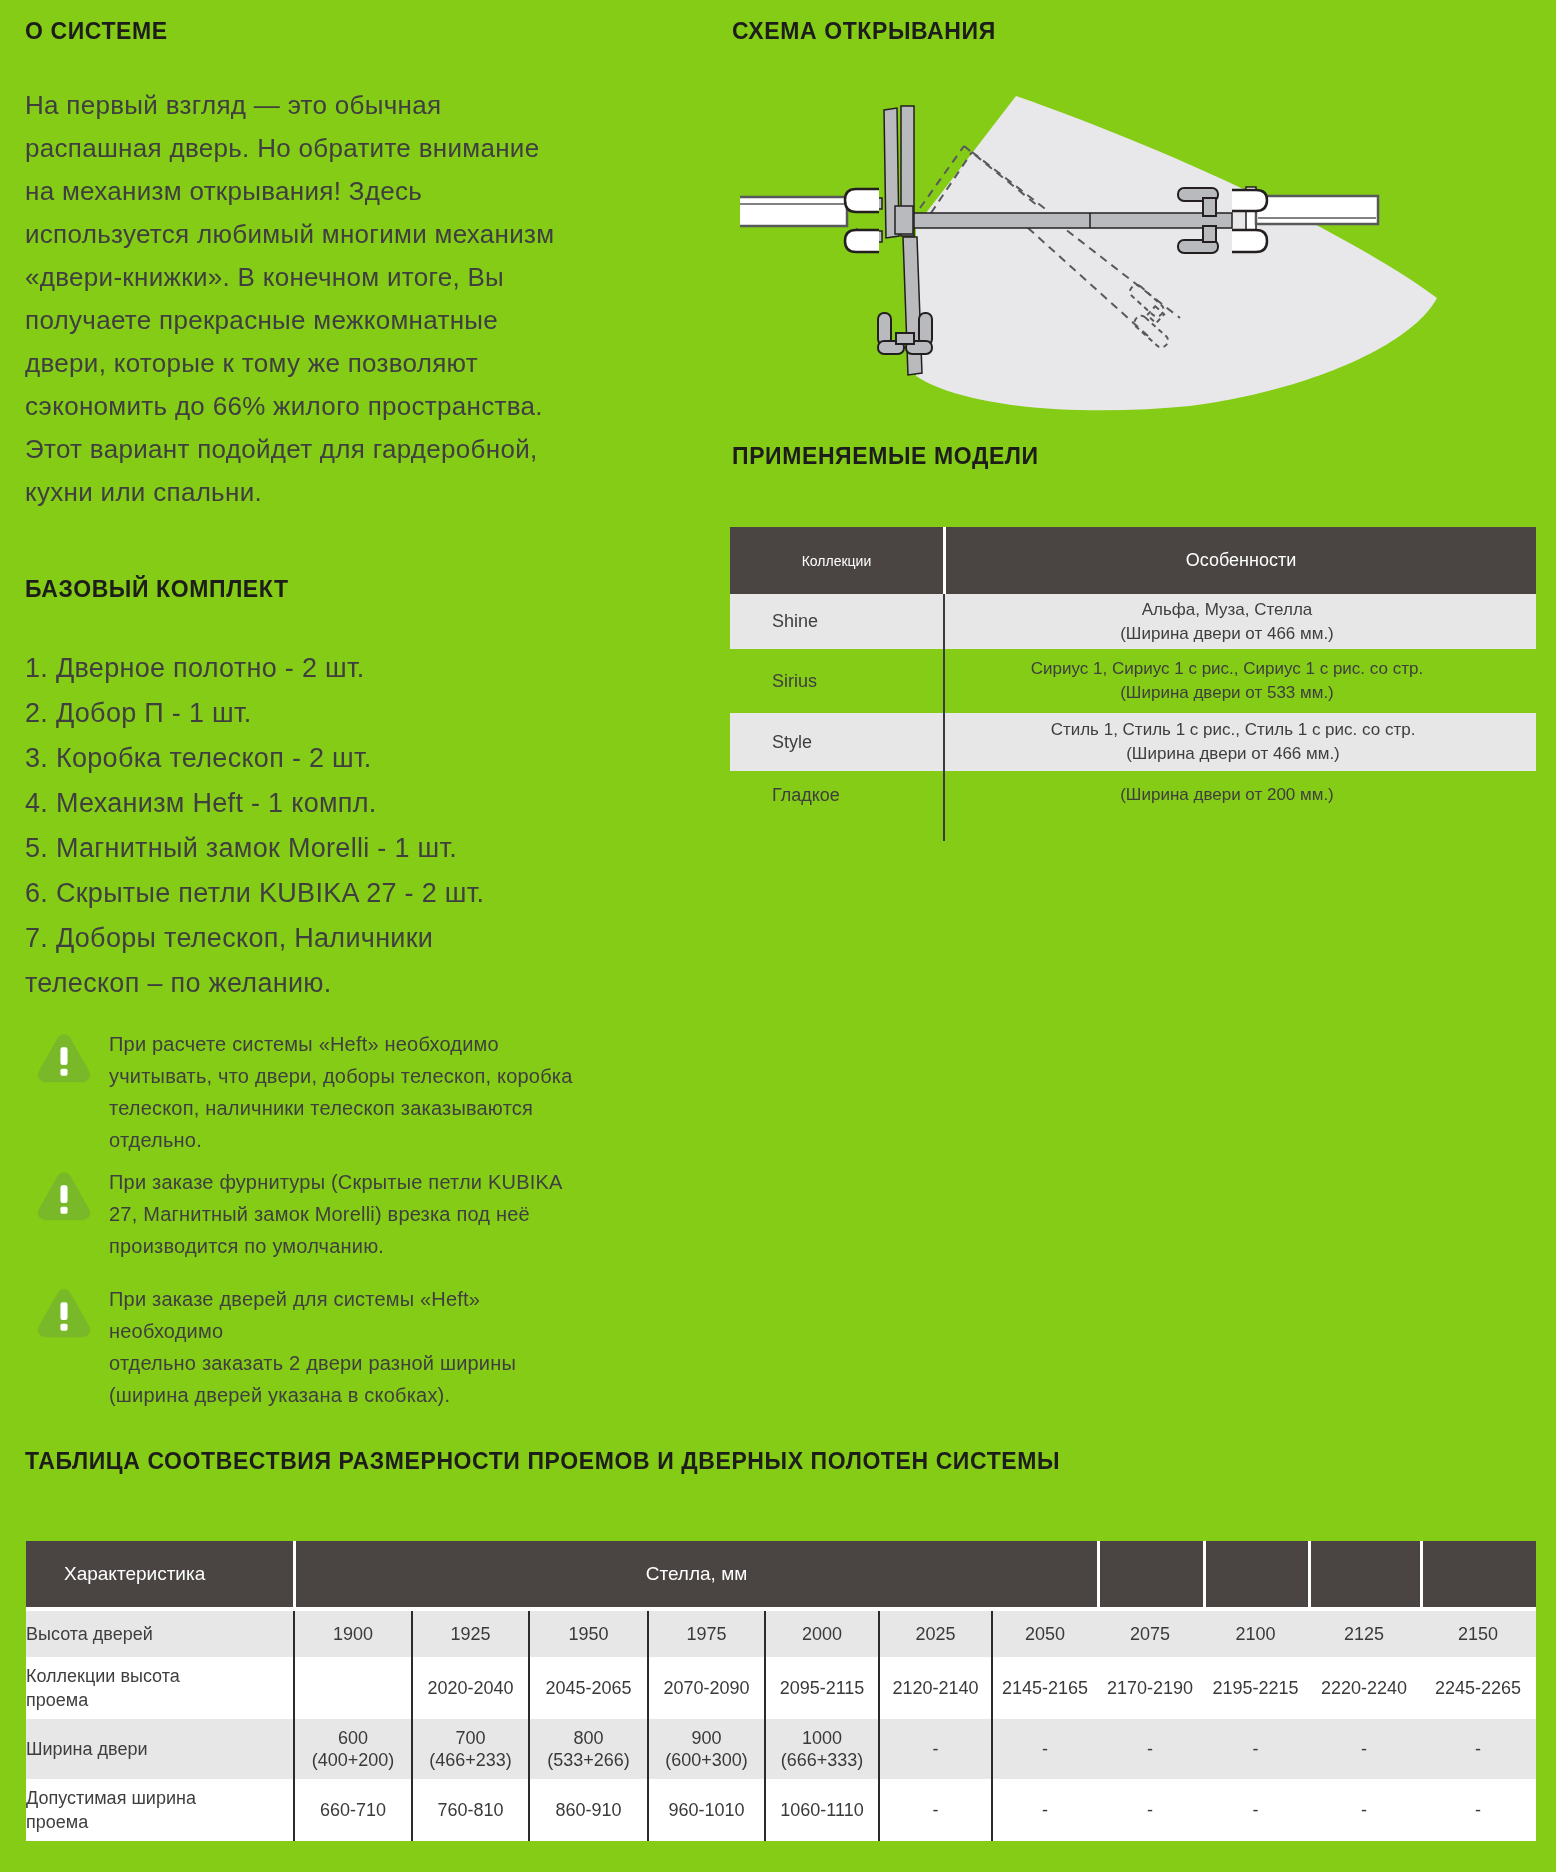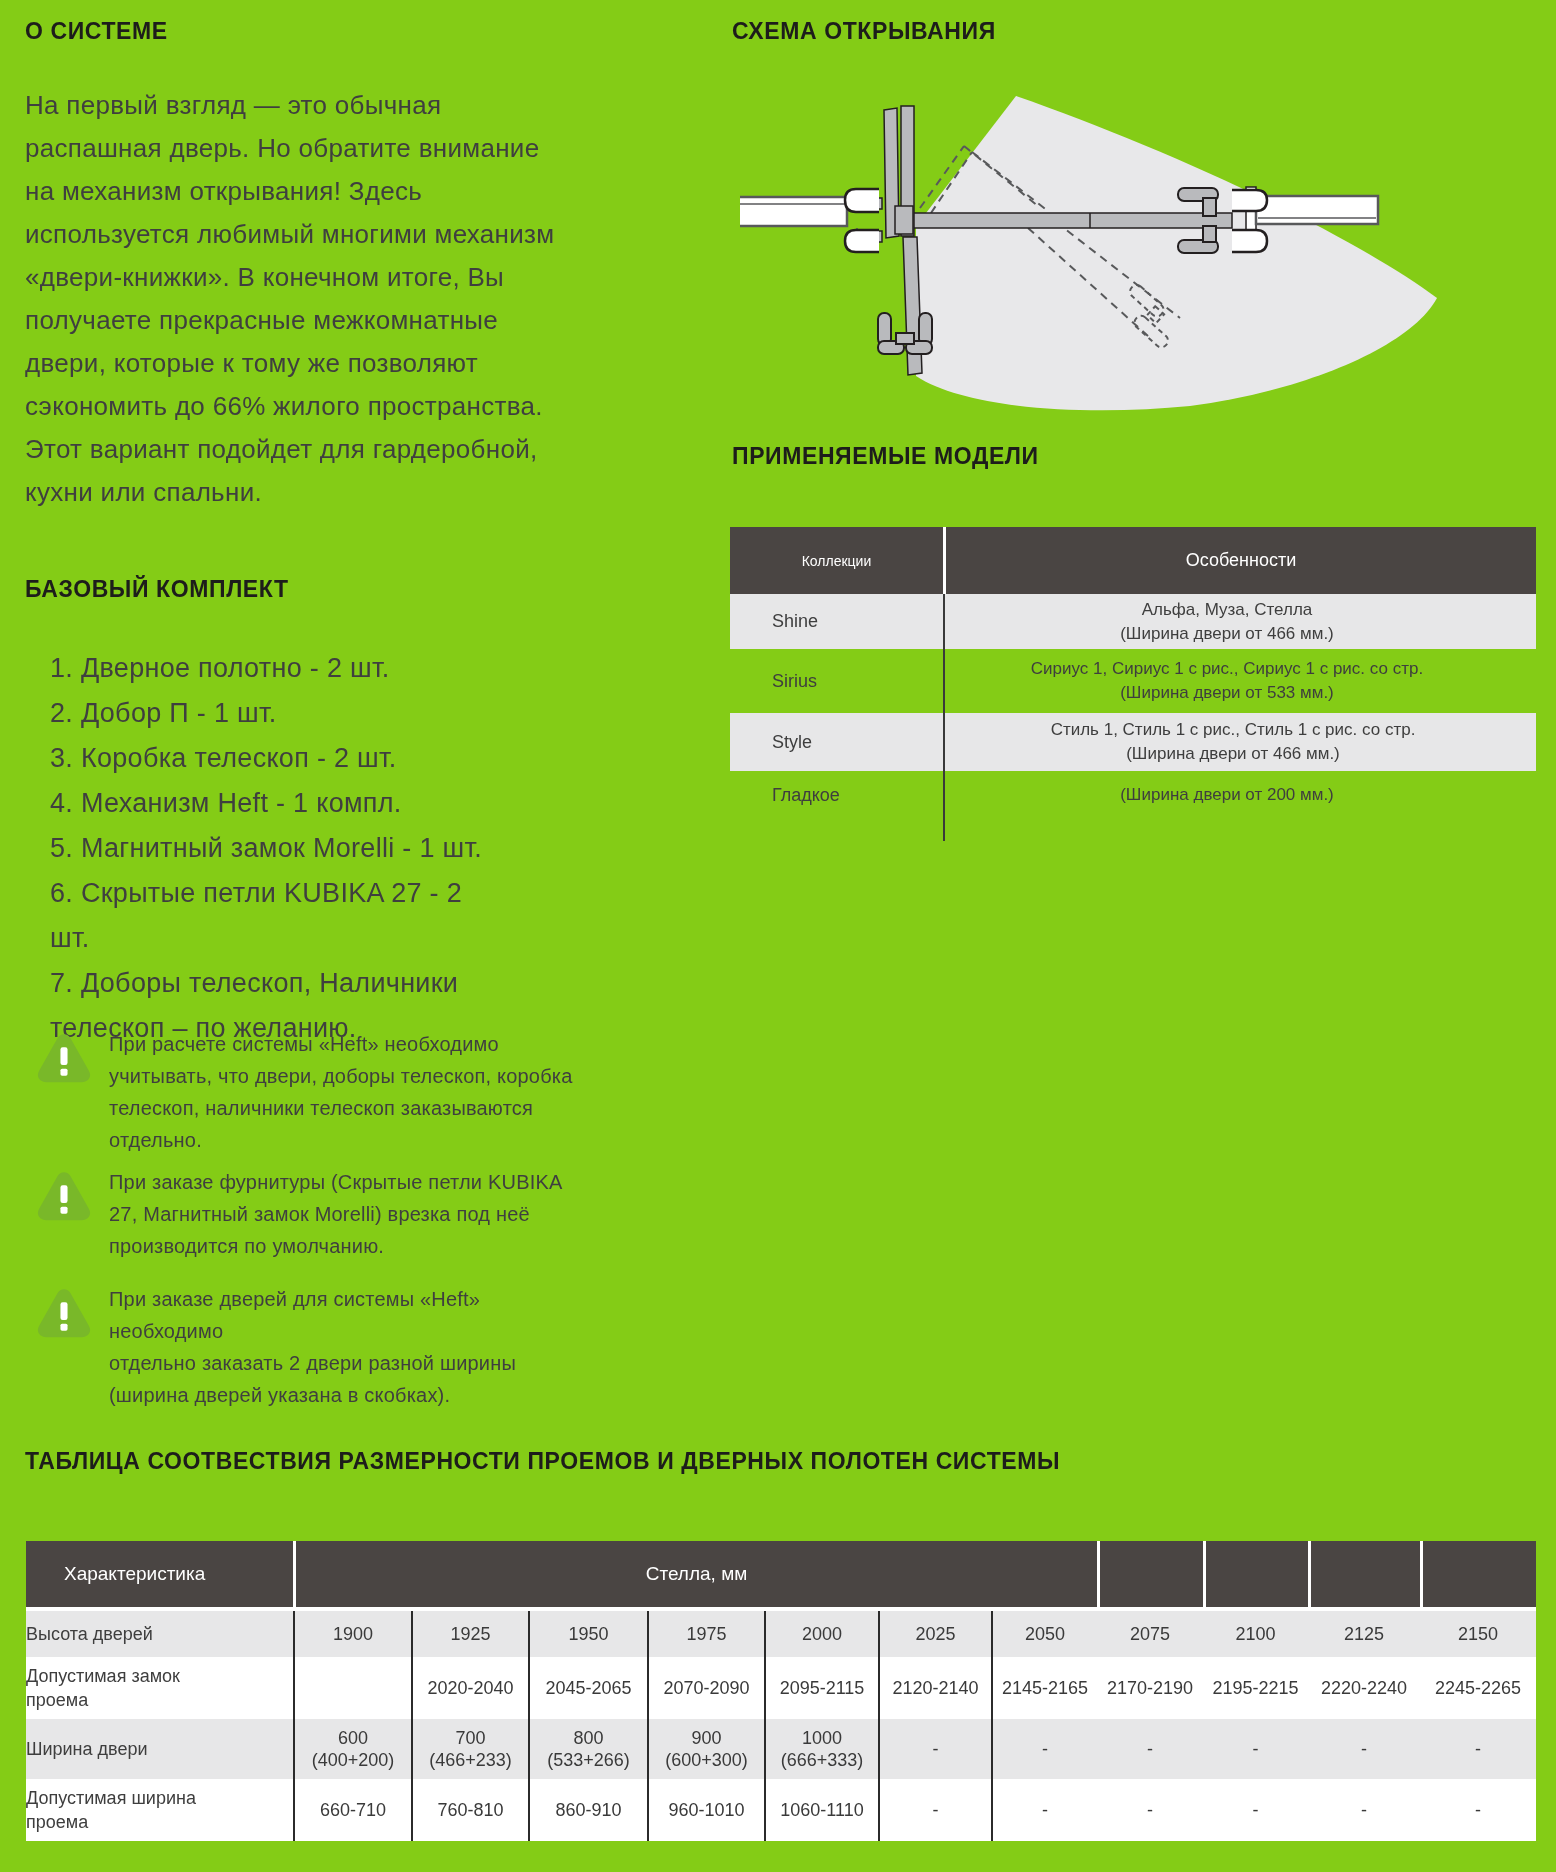--- a/index.html
+++ b/index.html
@@ -3,21 +3,21 @@
 <meta charset="utf-8">
 <style>
   html,body{margin:0;padding:0;background:#fff;}
   .page{position:relative;width:1556px;height:1872px;background:#84cc16;overflow:hidden;
         font-family:"Liberation Sans","DejaVu Sans",sans-serif;color:#3f3f3f;}
   .hd{position:absolute;font-size:23px;font-weight:700;color:#1d1d1b;letter-spacing:.6px;white-space:nowrap;}
   .para{position:absolute;left:25px;top:84px;width:560px;font-size:26px;line-height:43px;
         letter-spacing:.3px;color:#3f3f3f;white-space:pre-line;}
   .kit{position:absolute;left:25px;top:646px;width:480px;font-size:27px;line-height:45px;
        letter-spacing:.3px;color:#3f3f3f;}
-  .kit .ki{white-space:pre-line;margin-left:25px;}
+  .kit .ki{white-space:pre-line;}
   .warn{position:absolute;left:25px;width:560px;text-decoration:underline;}
   .warn .wicon{position:absolute;left:11px;top:2px;width:56px;height:54px;}
   .warn .wtext{position:absolute;left:84px;top:0;width:470px;font-size:20px;line-height:32px;
         color:#3f3f3f;letter-spacing:.2px;white-space:pre-line;}
   
   .diagram{position:absolute;left:740px;top:82px;width:720px;height:330px;}
   
   .models{position:absolute;left:730px;top:527px;width:806px;}
   .m-head{display:flex;height:67px;background:#4a4543;}
   .m-h1{width:213px;display:flex;align-items:center;justify-content:center;color:#fff;font-size:14px;}
@@ -240,21 +240,21 @@
         <td class="v b">1975</td>
         <td class="v b">2000</td>
         <td class="v b">2025</td>
         <td class="v b">2050</td>
         <td class="v">2075</td>
         <td class="v">2100</td>
         <td class="v">2125</td>
         <td class="v">2150</td>
       </tr>
       <tr class="w r2">
-        <td class="lbl">Допустимая замок
+        <td class="lbl">Коллекции высота
 проема</td>
         <td class="v b"></td>
         <td class="v b">2020-2040</td>
         <td class="v b">2045-2065</td>
         <td class="v b">2070-2090</td>
         <td class="v b">2095-2115</td>
         <td class="v b">2120-2140</td>
         <td class="v b">2145-2165</td>
         <td class="v">2170-2190</td>
         <td class="v">2195-2215</td>

